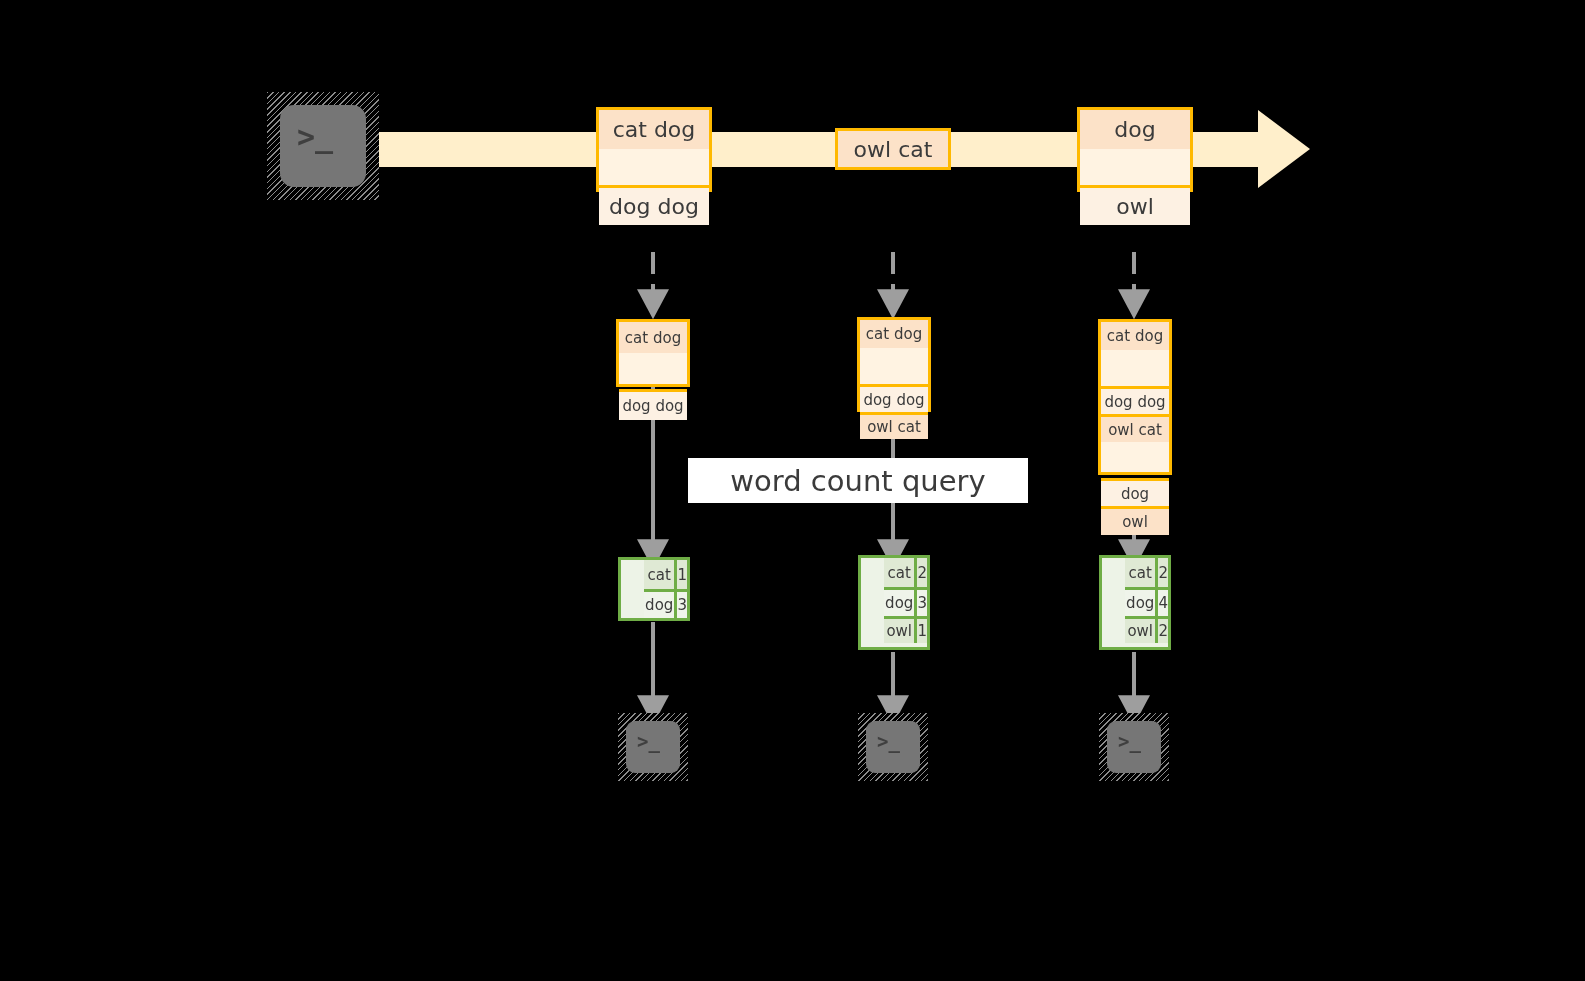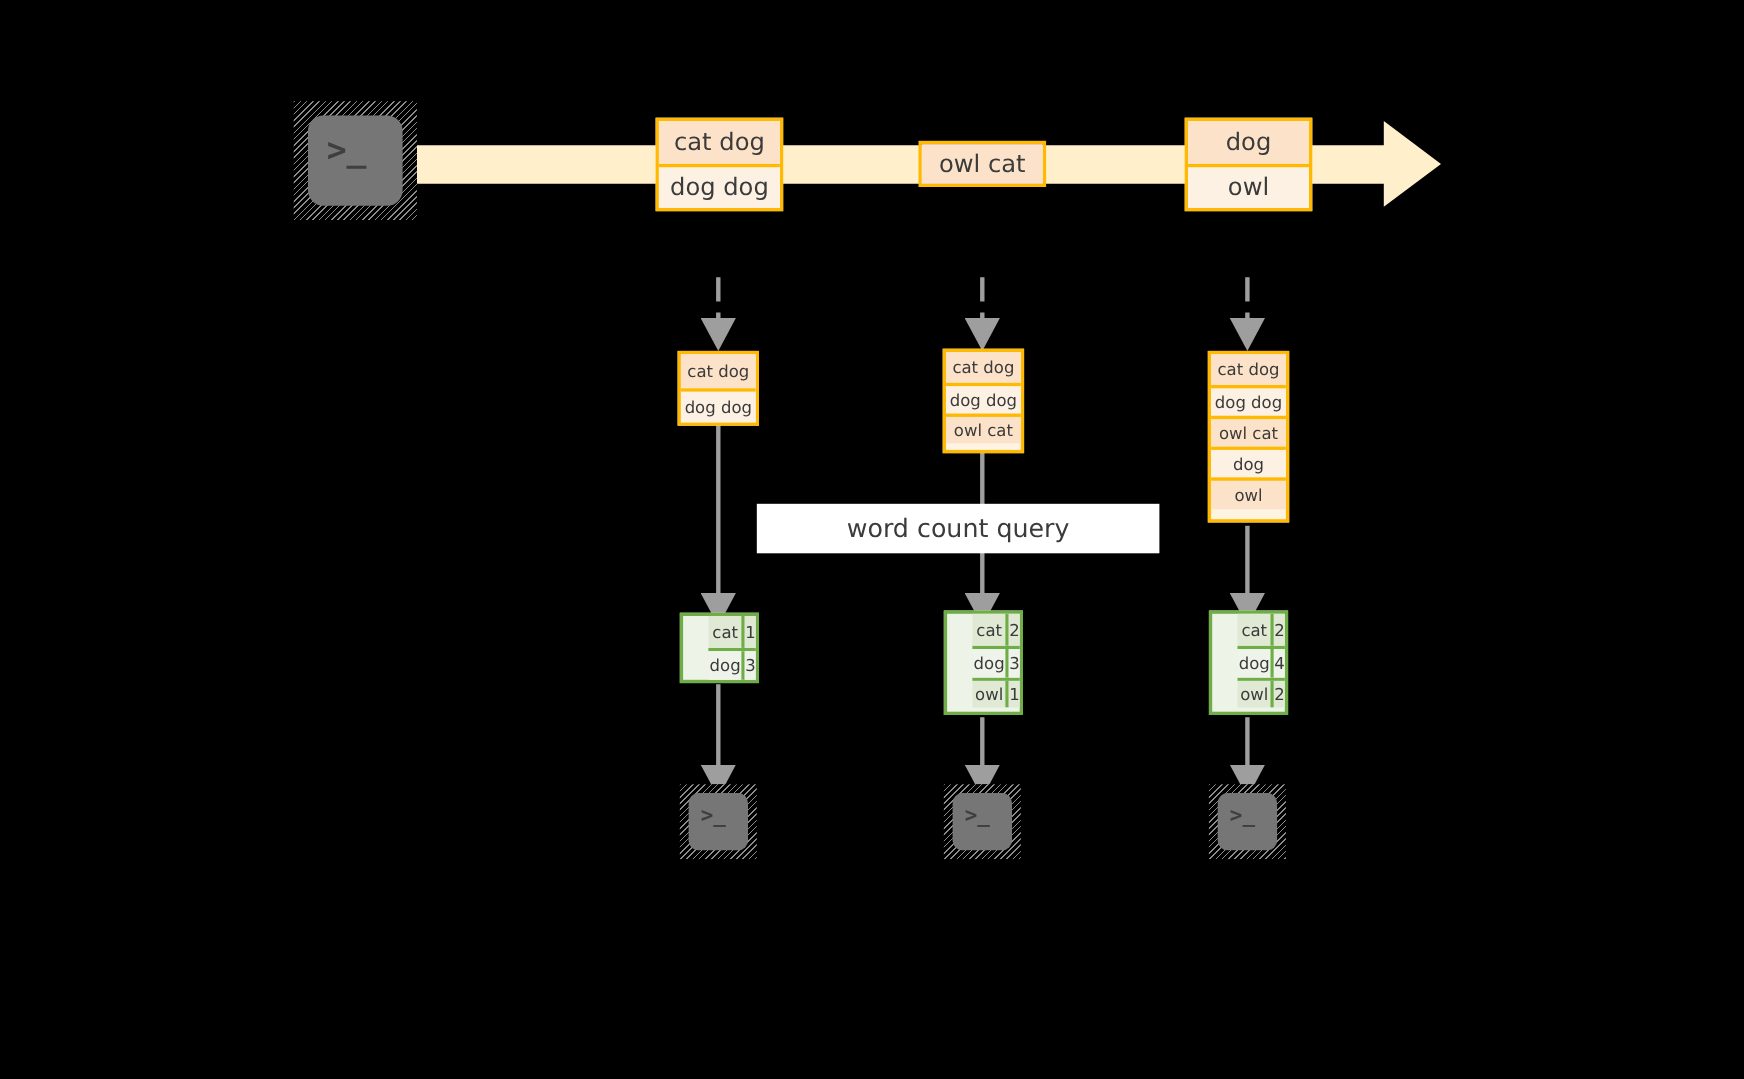--- a/index.html
+++ b/index.html
@@ -66,21 +66,21 @@
   }
   .recstack .row {
     box-sizing: border-box;
     display: flex;
     align-items: center;
     justify-content: center;
     color: #3b3b3b;
     white-space: nowrap;
   }
   .recstack .row.dark  { background: #FCE2C8; }
-  .recstack .row.light { background: #FDF1E3; }
+  .recstack .row.light { background: #FDF1E3; margin-top: 36px; }
   .recstack .row + .row { border-top: 3px solid #FFB900; }
 
   
   .restable {
     position: absolute;
     box-sizing: border-box;
     border: 3px solid #6FAD46;
     background: #EDF3E7;
   }
   .restable .rrow {
@@ -178,21 +178,21 @@
   </div>
 
   <div class="recstack" style="left:1098px; top:319px; width:74px; height:156px; font-size:15px;">
     <div class="row dark" style="height:28px;">cat dog</div>
     <div class="row light" style="height:28px;">dog dog</div>
     <div class="row dark" style="height:28px;">owl cat</div>
     <div class="row light" style="height:28px;">dog</div>
     <div class="row dark" style="height:29px;">owl</div>
   </div>
 
-  <div class="querylabel" style="left:688px; top:458px; width:366px; height:45px; font-size:23px;text-align:center;">word count query</div>
+  <div class="querylabel" style="left:688px; top:458px; width:340px; height:45px; font-size:29px;text-align:center;">word count query</div>
 
   <div class="restable" style="left:618px; top:557px; width:72px; height:64px; font-size:15px;">
     <div class="rrow dark" style="height:29px;">
       <div class="cell key" style="width:42px;">cat</div>
       <div class="cell value" style="flex:1;">1</div>
     </div>
     <div class="rrow light" style="height:29px;">
       <div class="cell key" style="width:42px;">dog</div>
       <div class="cell value" style="flex:1;">3</div>
     </div>

